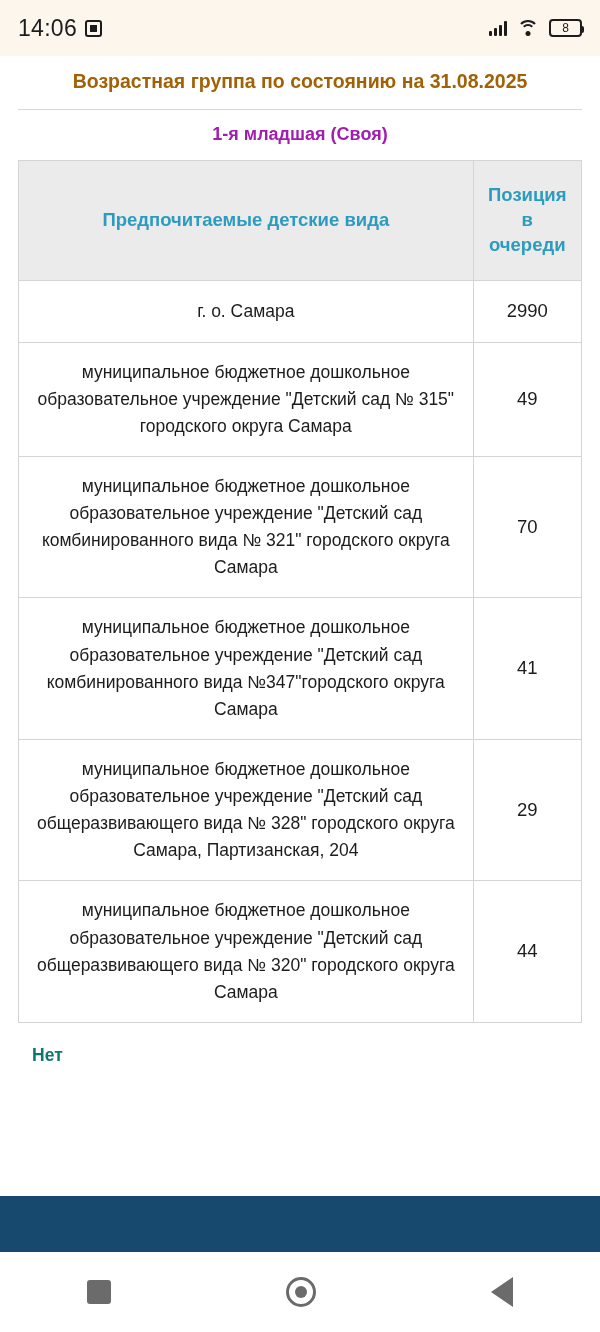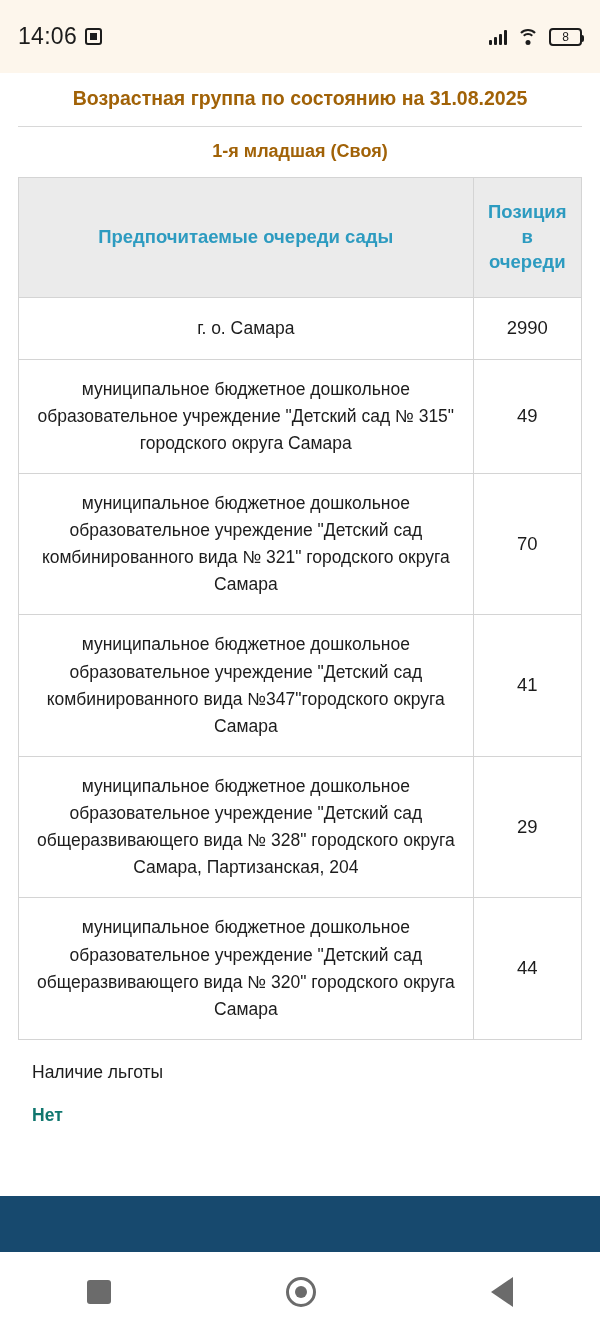--- a/index.html
+++ b/index.html
@@ -6,21 +6,21 @@
   html, body {
     width: 600px;
     height: 1332px;
     background: #ffffff;
     font-family: "Liberation Sans", sans-serif;
   }
   body { position: relative; overflow: hidden; }
 
   
   .status-bar {
-    height: 73px;
+    height: 56px;
     background: #fdf6ec;
     display: flex;
     align-items: center;
     justify-content: space-between;
     padding: 0 18px;
   }
   .status-left { display: flex; align-items: center; gap: 8px; }
   .status-clock { font-size: 23px; color: #1c1c1c; letter-spacing: .3px; }
   .status-chip {
     width: 17px; height: 17px;
@@ -73,21 +73,21 @@
     font-size: 19.5px;
     font-weight: bold;
     color: #a16207;
     padding: 14px 0 16px;
   }
   .hr { height: 1px; background: #d8d8d8; }
   .group-title {
     text-align: center;
     font-size: 18px;
     font-weight: bold;
-    color: #a16207;
+    color: #a21caf;
     padding: 14px 0 15px;
   }
 
   table.queue {
     width: 100%;
     border-collapse: collapse;
     table-layout: fixed;
   }
   table.queue th {
     background: #ebebeb;
@@ -192,21 +192,21 @@
 
 <div class="content">
 
   <div class="page-title">Возрастная группа по состоянию на 31.08.2025</div>
   <div class="hr"></div>
   <div class="group-title">1-я младшая (Своя)</div>
 
   <table class="queue">
     <thead>
       <tr>
-        <th class="col-name">Предпочитаемые очереди сады</th>
+        <th class="col-name">Предпочитаемые детские вида</th>
         <th class="col-pos">
           <div>Позиция</div>
           <div>в очереди</div>
         </th>
       </tr>
     </thead>
     <tbody>
       <tr>
         <td>г. о. Самара</td>
         <td class="pos">2990</td>
@@ -227,21 +227,20 @@
         <td>муниципальное бюджетное дошкольное образовательное учреждение "Детский сад общеразвивающего вида № 328" городского округа Самара, Партизанская, 204</td>
         <td class="pos">29</td>
       </tr>
       <tr>
         <td>муниципальное бюджетное дошкольное образовательное учреждение "Детский сад общеразвивающего вида № 320" городского округа Самара</td>
         <td class="pos">44</td>
       </tr>
     </tbody>
   </table>
 
-  <div class="benefit-label">Наличие льготы</div>
   <div class="benefit-value">Нет</div>
 </div>
 
 <div class="app-bottom-bar"></div>
 
 <div class="nav-bar">
   <span class="nav-square"></span>
   <span class="nav-circle"></span>
   <span class="nav-back"></span>
 </div>

